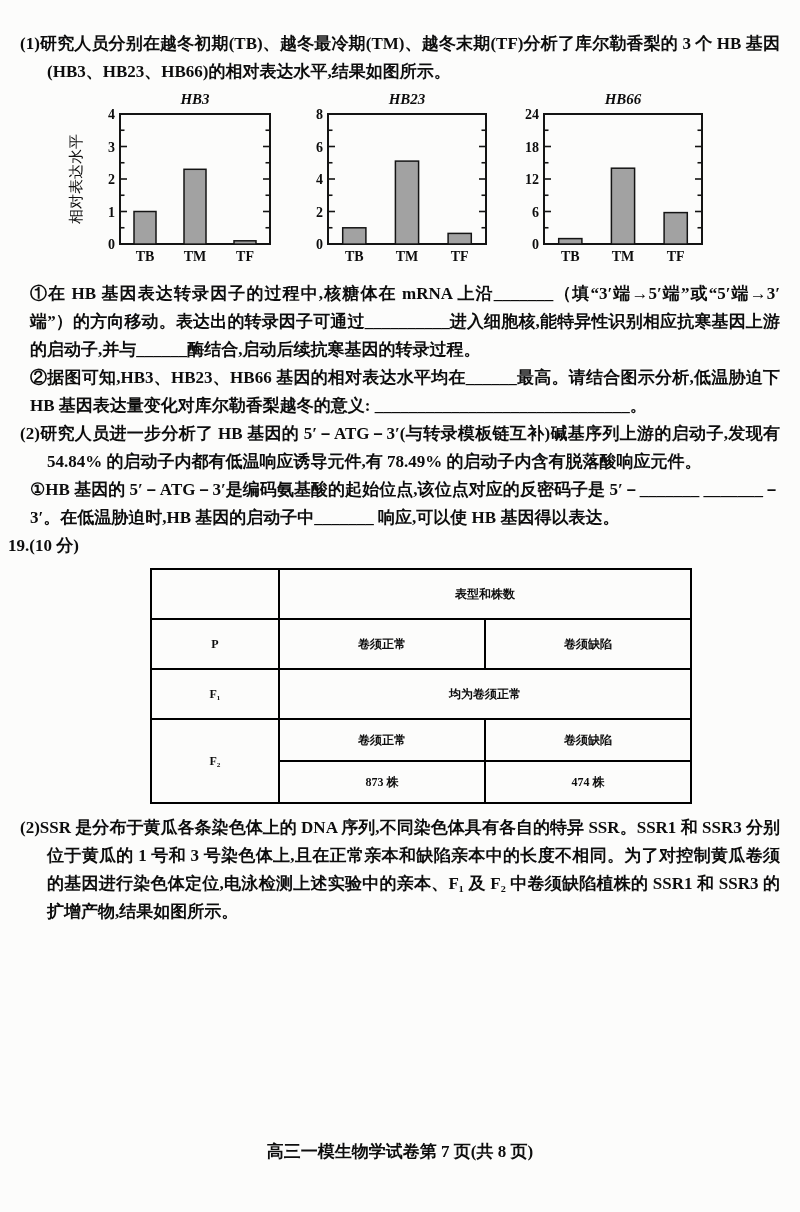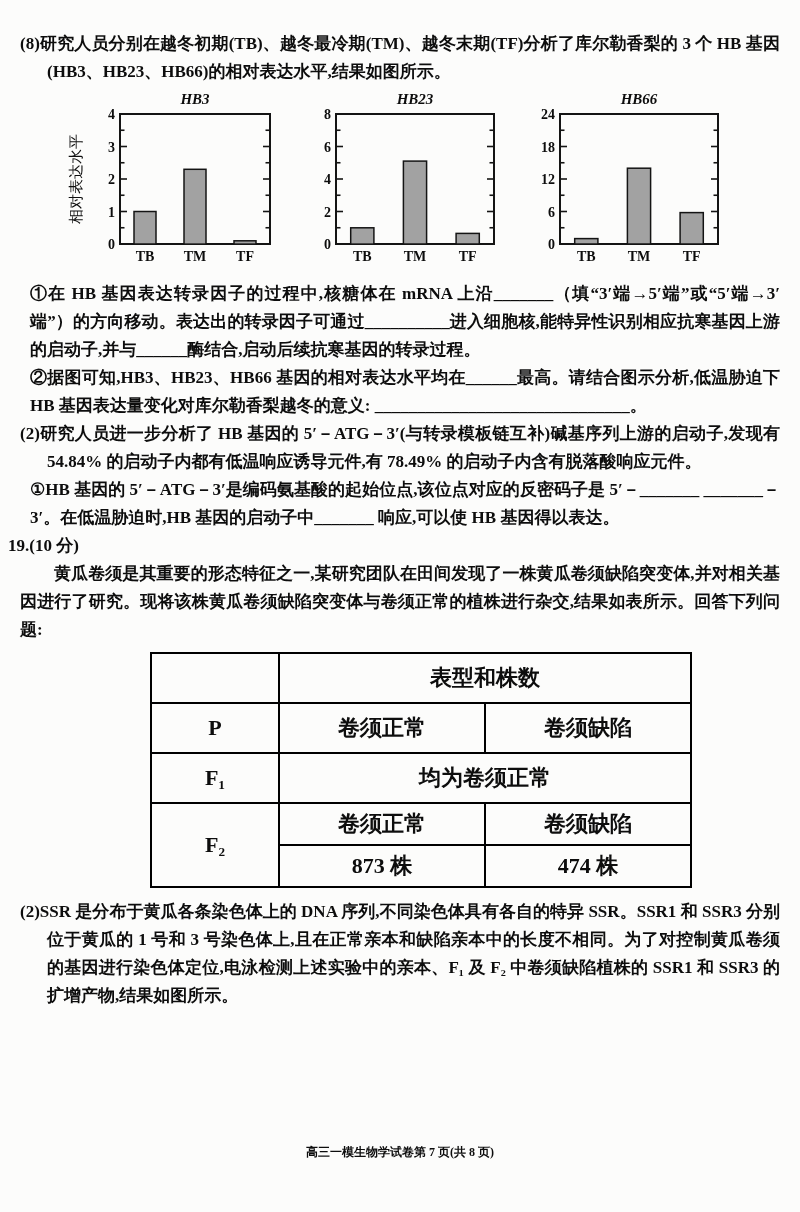--- a/index.html
+++ b/index.html
@@ -8,52 +8,52 @@
     background:#fcfcfb; color:#0d0d0d; box-sizing:border-box;
     padding:30px 20px 0 20px; overflow:hidden;
     font-family:"Liberation Serif","DejaVu Serif",serif;
     font-size:17px; font-weight:600; line-height:28px;
   }
   p { margin:0; text-align:justify; }
   .hang  { padding-left:27px; text-indent:-27px; }   
   .sub   { padding-left:10px; }                      
   .qnum  { margin-left:-12px; }
   .intro { text-indent:2em; }
-  .charts { display:flex; gap:8px; margin:4px 0 2px 48px; }
+  .charts { display:flex; margin:4px 0 2px 48px; }
   .chart  { width:216px; height:188px; }
   
   .ct { font:italic bold 15px "Liberation Serif",serif; text-anchor:middle; fill:#0d0d0d; }
   .tl { font:bold 14px "Liberation Serif",serif; text-anchor:end; fill:#0d0d0d; }
   .cl { font:bold 14px "Liberation Serif",serif; text-anchor:middle; fill:#0d0d0d; }
   .yl { font:15px "Liberation Serif",serif; text-anchor:middle; fill:#0d0d0d; }
   .box { fill:none; stroke:#141414; stroke-width:2; }
   .tk  { stroke:#141414; stroke-width:1.6; }
   .bar { fill:#a2a2a2; stroke:#141414; stroke-width:1.5; }
   table.cross {
     border-collapse:collapse; margin:8px auto 10px 130px; table-layout:fixed;
   }
   table.cross td {
     border:2px solid #000; text-align:center; vertical-align:middle;
-    padding:10px 6px; font-size:22px;
+    padding:10px 6px; font-size:12px;
   }
   td.lab { width:114px; font-weight:bold; }
   td.c2  { width:192px;margin-top:32px; }
   td.c3  { width:192px;font-family:Liberation Serif, serif; }
   tr.tight td { padding:6px 6px; }
   .footer {
     position:absolute; left:0; top:1138px; width:100%;
-    text-align:center; font-size:12px;
+    text-align:center; font-size:17px;
   }
 </style>
 </head>
 <body>
 
 <div class="page">
 
-  <p class="hang">(8)研究人员分别在越冬初期(TB)、越冬最冷期(TM)、越冬末期(TF)分析了库尔勒香梨的 3 个 HB 基因(HB3、HB23、HB66)的相对表达水平,结果如图所示。</p>
+  <p class="hang">(1)研究人员分别在越冬初期(TB)、越冬最冷期(TM)、越冬末期(TF)分析了库尔勒香梨的 3 个 HB 基因(HB3、HB23、HB66)的相对表达水平,结果如图所示。</p>
 
   <div class="charts">
     <div class="chart"><svg width="216" height="188" viewBox="0 0 216 188" xmlns="http://www.w3.org/2000/svg">
           <text class="ct" x="127" y="14">HB3</text>
           <rect class="box" x="52" y="24" width="150" height="130"></rect>
           <line class="tk" x1="52" y1="154" x2="59" y2="154"></line>
           <line class="tk" x1="195" y1="154" x2="202" y2="154"></line>
           <text class="tl" x="47" y="159">0</text>
           <line class="tk" x1="52" y1="137.75" x2="56.5" y2="137.75"></line>
           <line class="tk" x1="197.5" y1="137.75" x2="202" y2="137.75"></line>
@@ -151,21 +151,20 @@
         </svg></div>
   </div>
 
   <p class="sub">①在 HB 基因表达转录因子的过程中,核糖体在 mRNA 上沿_______（填“3′端→5′端”或“5′端→3′端”）的方向移动。表达出的转录因子可通过__________进入细胞核,能特异性识别相应抗寒基因上游的启动子,并与______酶结合,启动后续抗寒基因的转录过程。</p>
   <p class="sub">②据图可知,HB3、HB23、HB66 基因的相对表达水平均在______最高。请结合图示分析,低温胁迫下 HB 基因表达量变化对库尔勒香梨越冬的意义: ______________________________。</p>
 
   <p class="hang">(2)研究人员进一步分析了 HB 基因的 5′－ATG－3′(与转录模板链互补)碱基序列上游的启动子,发现有 54.84% 的启动子内都有低温响应诱导元件,有 78.49% 的启动子内含有脱落酸响应元件。</p>
   <p class="sub">①HB 基因的 5′－ATG－3′是编码氨基酸的起始位点,该位点对应的反密码子是 5′－_______ _______－3′。在低温胁迫时,HB 基因的启动子中_______ 响应,可以使 HB 基因得以表达。</p>
 
   <p class="qnum">19.(10 分)</p>
-  <p class="intro">黄瓜卷须是其重要的形态特征之一,某研究团队在田间发现了一株黄瓜卷须缺陷突变体,并对相关基因进行了研究。现将该株黄瓜卷须缺陷突变体与卷须正常的植株进行杂交,结果如表所示。回答下列问题:</p>
 
   <table class="cross">
     <tbody>
         <tr>
       <td class="lab"></td>
       <td colspan="2" style="font-weight:bold">表型和株数</td>
     </tr>
     <tr>
       <td class="lab">P</td>
       <td class="c2">卷须正常</td>

